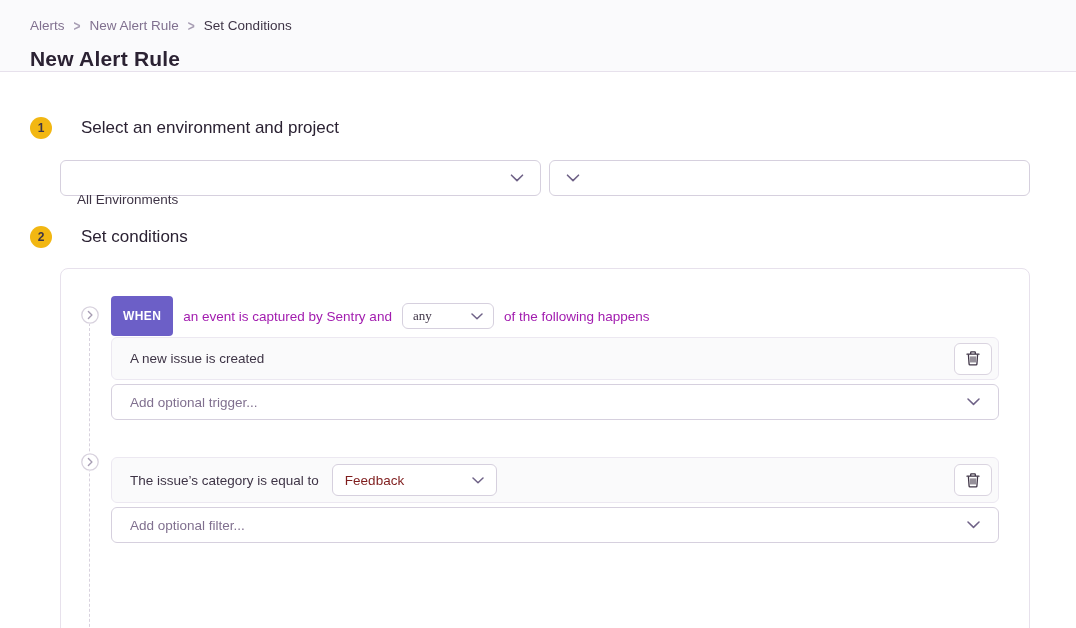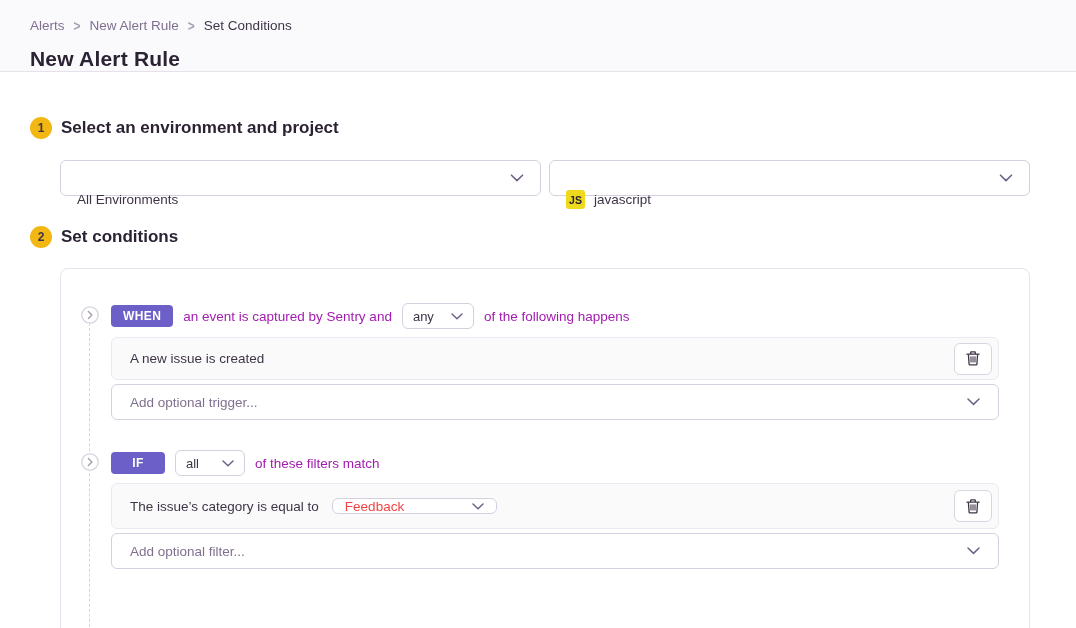--- a/index.html
+++ b/index.html
@@ -16,21 +16,21 @@
   .page-title { margin-top:14px; font-size:21px; font-weight:700; color:#2b2233; letter-spacing:.2px; }
 
   
   .main { padding:0 46px 0 30px; }
   .step-heading { display:flex; align-items:center; gap:9px; }
   .step-heading.first { margin-top:45px; }
   .step-heading.second { margin-top:30px; }
   .step-badge { width:22px; height:22px; border-radius:50%; background:#f2b712;
     color:#3e3446; font-size:12px; font-weight:700; display:flex; align-items:center;
     justify-content:center; flex-shrink:0; }
-  .step-title { font-size:17px; font-weight:700; color:#2b2233; }
+  .step-title { font-size:17px; font-weight:400; color:#2b2233;margin-left:20px; }
 
   .select-row { display:flex; gap:8px; margin:21px 0 0 30px; }
   .dropdown { flex:1; height:36px; background:#fff; border:1px solid #d6d0de;
     border-radius:6px; display:flex; align-items:center; padding:0 16px; cursor:pointer; }
   .dropdown .dd-value { font-size:13.5px; color:#3e3446; flex:1; display:flex; align-items:center; gap:9px;margin-top:43px; }
   .js-badge { width:19px; height:19px; background:#efd91d; border-radius:3px;
     color:#2b2233; font-size:10.5px; font-weight:700; display:flex; align-items:center;
     justify-content:center; }
 
   
@@ -41,38 +41,38 @@
     border-left:1px dashed #d8d2de; z-index:0; }
 
   .node { display:flex; position:relative; z-index:1; }
   .node + .node { margin-top:30px; }
   .node-left { width:18px; margin-right:12px; padding-top:3px; }
   .node-left .mask { display:block; width:18px; height:18px; background:#fff; }
   .node-main { flex:1; min-width:0; }
 
   .node-header { display:flex; align-items:center; gap:10px; height:26px; }
   .logic-badge { background:#6c5fc7; color:#fff; font-size:12px; font-weight:700;
-    letter-spacing:.4px; border-radius:4px; height:22px; min-width:54px; padding:0 12px;
+    letter-spacing:.4px; border-radius:4px; height:40px; min-width:54px; padding:0 12px;
     display:flex; align-items:center; justify-content:center; }
   .node-text { font-size:13.5px; color:#a21caf; }
   .mini-select { height:26px; background:#fff; border:1px solid #d6d0de; border-radius:6px;
     display:flex; align-items:center; justify-content:space-between; padding:0 10px;
     font-size:13px; color:#3e3446; cursor:pointer; }
-  .mini-select.w80 { width:72px; }
+  .mini-select.w80 { width:92px;font-family:Liberation Serif, serif; }
   .mini-select.w70 { width:70px; }
 
   .condition-row { margin-top:8px; height:43px; background:#fafafb; border:1px solid #ece8f1;
     border-radius:6px; display:flex; align-items:center; justify-content:space-between;
     padding:0 6px 0 18px; }
   .condition-row.tall { height:46px; margin-top:7px; }
   .condition-label { font-size:13.5px; color:#3e3446;text-align:right; }
   .condition-left { display:flex; align-items:center; gap:13px; }
-  .value-select { height:16px; width:165px; background:#fff; border:1px solid #d6d0de;
+  .value-select { height:32px; width:165px; background:#fff; border:1px solid #d6d0de;
     border-radius:6px; display:flex; align-items:center; justify-content:space-between;
-    padding:0 12px; font-size:13.5px; color:#ef4444; cursor:pointer; }
+    padding:0 12px; font-size:13.5px; color:#7f1d1d; cursor:pointer; }
   .trash-btn { width:38px; height:32px; background:#fff; border:1px solid #dad4e0;
     border-radius:6px; display:flex; align-items:center; justify-content:center;
     cursor:pointer; }
 
   .add-row { margin-top:4px; height:36px; background:#fff; border:1px solid #d6d0de;
     border-radius:6px; display:flex; align-items:center; justify-content:space-between;
     padding:12px 18px; cursor:pointer; }
   .placeholder { font-size:13.5px; color:#80708f; }
 
   .chev { flex-shrink:0; }
@@ -99,24 +99,20 @@
   </div>
 
   <div class="select-row">
     <div class="dropdown">
       <span class="dd-value">All Environments</span>
       <svg class="chev" width="14" height="8" viewBox="0 0 14 8">
           <path d="M1.5 1.2 L7 6.6 L12.5 1.2" stroke="#6f6287" stroke-width="1.6" fill="none" stroke-linecap="round" stroke-linejoin="round"></path>
         </svg>
     </div>
     <div class="dropdown">
-      <span class="dd-value">
-        <span class="js-badge">JS</span>
-        <span>javascript</span>
-      </span>
       <svg class="chev" width="14" height="8" viewBox="0 0 14 8">
           <path d="M1.5 1.2 L7 6.6 L12.5 1.2" stroke="#6f6287" stroke-width="1.6" fill="none" stroke-linecap="round" stroke-linejoin="round"></path>
         </svg>
     </div>
   </div>
 
   <div class="step-heading second">
     <span class="step-badge">2</span>
     <h2 class="step-title">Set conditions</h2>
   </div>
@@ -172,30 +168,20 @@
     <div class="node">
       <div class="node-left">
         <span class="mask">
           <svg width="18" height="18" viewBox="0 0 18 18">
               <circle cx="9" cy="9" r="8.2" fill="#fff" stroke="#d8d2de" stroke-width="1.3"></circle>
               <path d="M7.4 5.6 L10.9 9 L7.4 12.4" stroke="#a79db3" stroke-width="1.4" fill="none" stroke-linecap="round" stroke-linejoin="round"></path>
             </svg>
         </span>
       </div>
       <div class="node-main">
-        <div class="node-header">
-          <span class="logic-badge">IF</span>
-          <div class="mini-select w70">
-            <span>all</span>
-            <svg class="chev" width="12" height="7" viewBox="0 0 12 7">
-                <path d="M1 1 L6 5.8 L11 1" stroke="#6f6287" stroke-width="1.5" fill="none" stroke-linecap="round" stroke-linejoin="round"></path>
-              </svg>
-          </div>
-          <span class="node-text">of these filters match</span>
-        </div>
 
         <div class="condition-row tall">
           <div class="condition-left">
             <span class="condition-label">The issue’s category is equal to</span>
             <div class="value-select">
               <span>Feedback</span>
               <svg class="chev" width="12" height="7" viewBox="0 0 12 7">
                   <path d="M1 1 L6 5.8 L11 1" stroke="#6f6287" stroke-width="1.5" fill="none" stroke-linecap="round" stroke-linejoin="round"></path>
                 </svg>
             </div>

